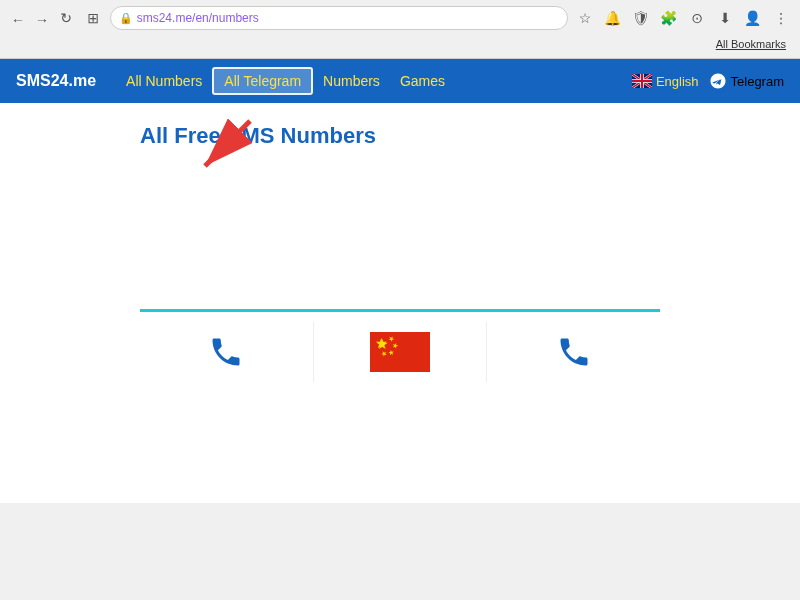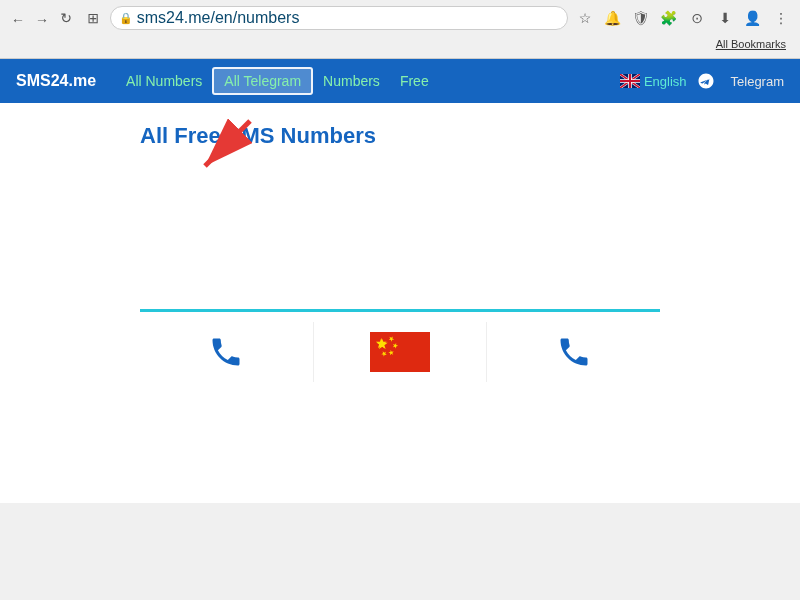--- a/index.html
+++ b/index.html
@@ -65,22 +65,22 @@
       padding: 0 8px;
       gap: 4px;
     }
 
     .address-bar-icon {
       color: #888;
       font-size: 11px;
     }
 
     .address-text {
-      font-size: 16px;
-      color: #0c4a6e;
+      font-size: 12px;
+      color: #8b5cf6;
       flex: 1;
     }
 
     .toolbar-icon {
       width: 22px;
       height: 22px;
       display: flex;
       align-items: center;
       justify-content: center;
       font-size: 14px;
@@ -133,21 +133,21 @@
     }
 
     .site-nav-links {
       display: flex;
       align-items: center;
       gap: 0;
       flex: 1;
     }
 
     .nav-link {
-      color: #86efac;
+      color: #fde047;
       font-size: 14px;
       padding: 4px 10px;
       cursor: pointer;
       white-space: nowrap;
       text-decoration: none;
       border-radius: 3px;
     }
     .nav-link.active {
       background: rgba(255,255,255,0.25);
       border: 2px solid rgba(255,255,255,0.9);
@@ -156,31 +156,31 @@
     .site-nav-right {
       display: flex;
       align-items: center;
       gap: 10px;
     }
 
     .lang-btn {
       display: flex;
       align-items: center;
       gap: 4px;
-      color: #5eead4;
+      color: #fde047;
       font-size: 13px;
       cursor: pointer;
       padding-left: 40px;
     }
 
     .tg-btn {
       display: flex;
       align-items: center;
-      gap: 16px;
-      color: #e5e5e5;
+      gap: 4px;
+      color: #000000;
       font-size: 13px;
       cursor: pointer;
     }
 
     
     .page-content {
       padding: 20px 140px;
       background: white;
       min-height: 400px;
     }
@@ -272,21 +272,21 @@
 
   <div class="website-wrapper">
     <div class="website-content">
 
       <div class="site-navbar">
         <span class="site-logo">SMS24.me</span>
         <div class="site-nav-links">
           <span class="nav-link">All Numbers</span>
           <span class="nav-link active">All Telegram</span>
           <span class="nav-link">Numbers</span>
-          <span class="nav-link">Free</span>
+          <span class="nav-link">Games</span>
         </div>
         <div class="site-nav-right">
           <div class="lang-btn">
 
             <svg width="20" height="14" viewBox="0 0 20 14">
               <rect width="20" height="14" fill="#012169"></rect>
               <path d="M0,0 L20,14 M20,0 L0,14" stroke="white" stroke-width="2.5"></path>
               <path d="M0,0 L20,14 M20,0 L0,14" stroke="#C8102E" stroke-width="1.5"></path>
               <path d="M10,0 L10,14 M0,7 L20,7" stroke="white" stroke-width="3.5"></path>
               <path d="M10,0 L10,14 M0,7 L20,7" stroke="#C8102E" stroke-width="2"></path>

